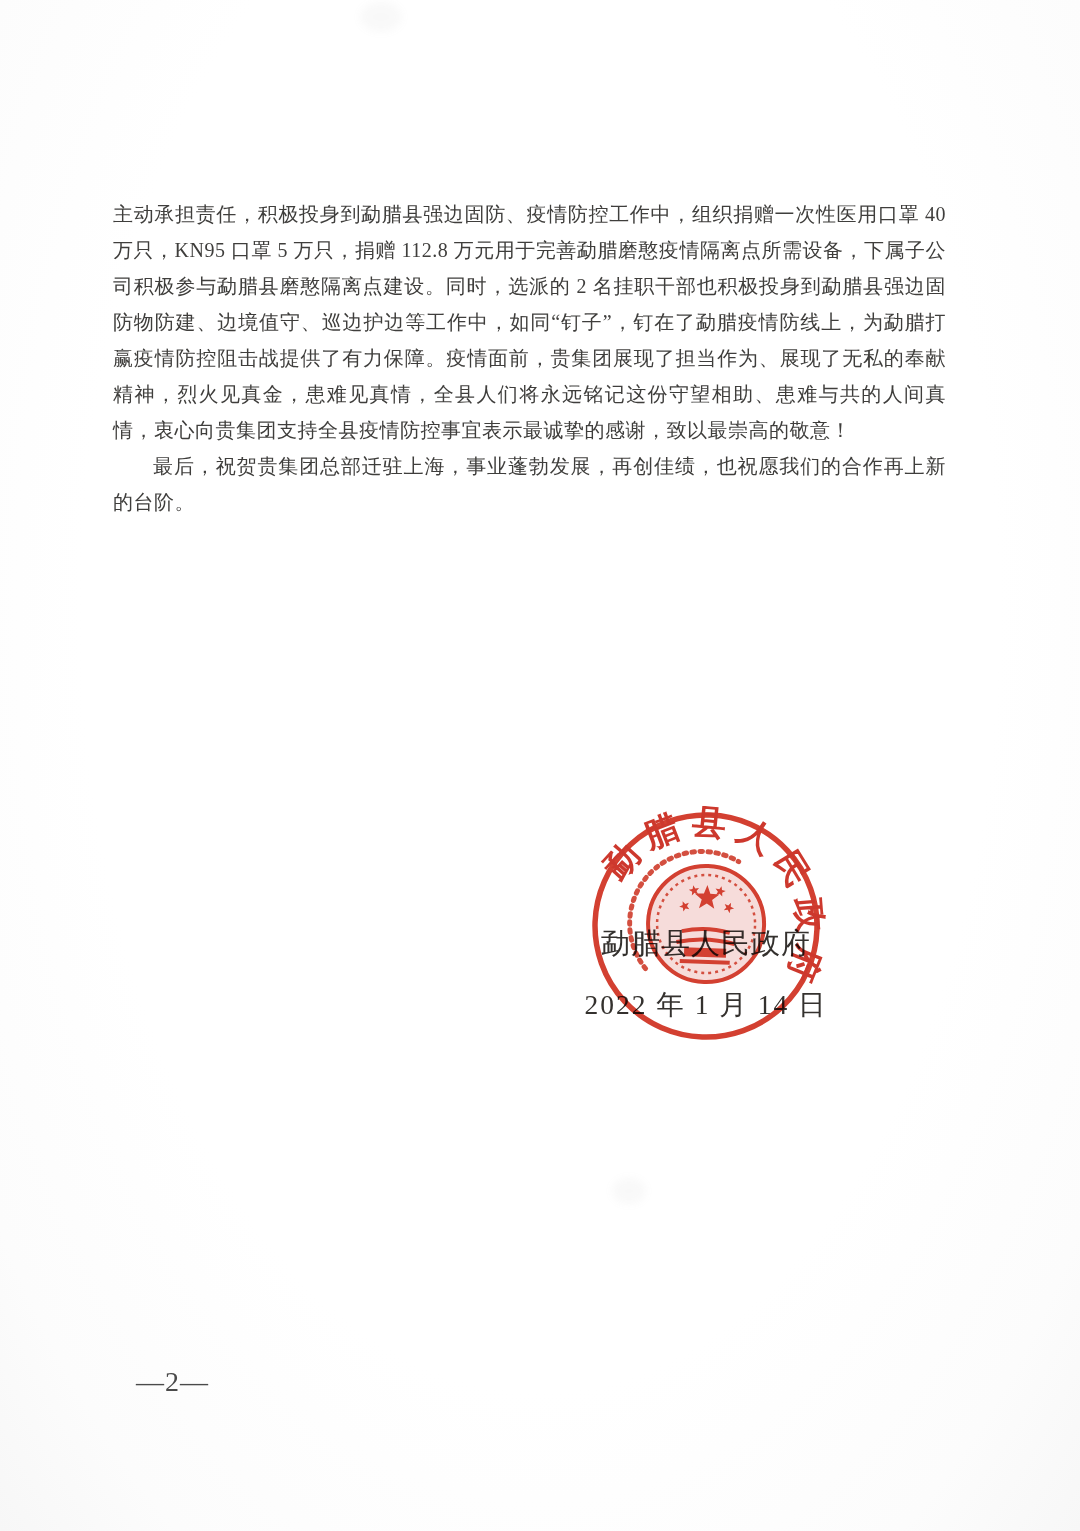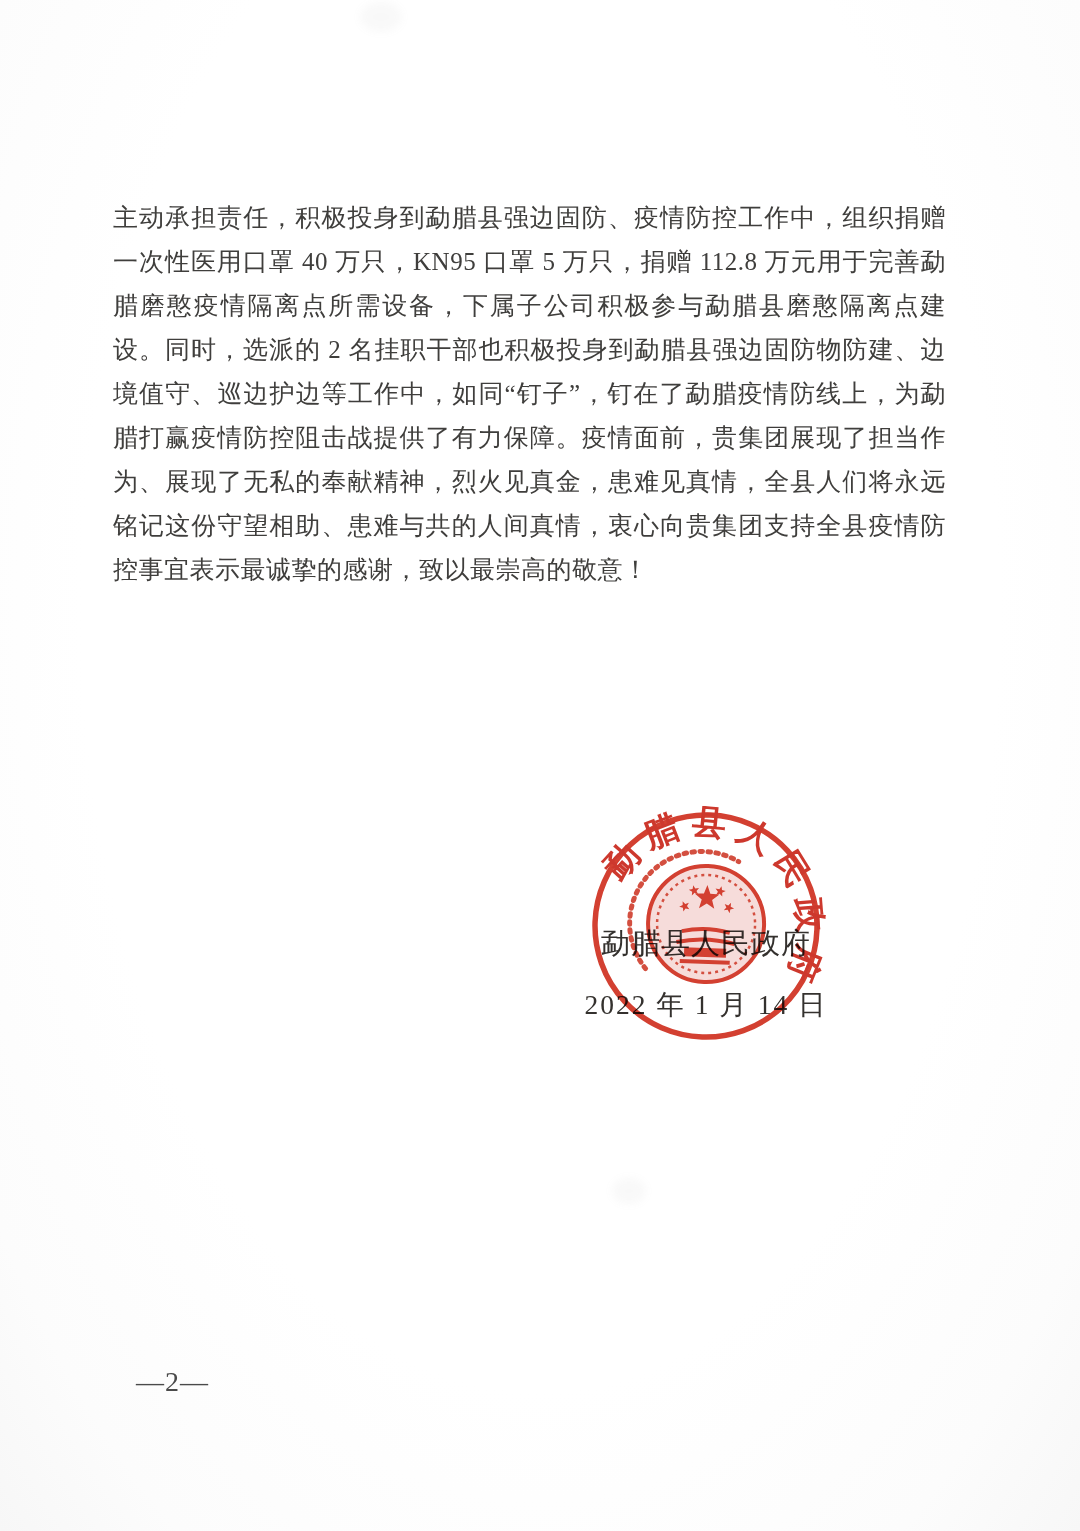--- a/index.html
+++ b/index.html
@@ -25,22 +25,22 @@
   }
   .smudge.s1 { left: 360px; top: 2px; width: 42px; height: 30px; }
   .smudge.s2 { left: 612px; top: 1178px; width: 34px; height: 26px; }
 
   .body-text {
     position: absolute;
     left: 113px;
     top: 196px;
     width: 833px;
     color: #3f3e3c;
-    font-size: 25px;
-    line-height: 44px;
+    font-size: 20px;
+    line-height: 36px;
     letter-spacing: 0.5px;
     text-align: justify;
     text-justify: inter-character;
   }
   .body-text p {
     margin: 0;
   }
   .body-text p.indent {
     text-indent: 2em;
   }
@@ -88,20 +88,21 @@
 </head>
 <body>
 
 <div class="page">
 
   <div class="smudge s1"></div>
   <div class="smudge s2"></div>
 
   <div class="body-text">
     <p class="para">主动承担责任，积极投身到勐腊县强边固防、疫情防控工作中，组织捐赠一次性医用口罩 40 万只，KN95 口罩 5 万只，捐赠 112.8 万元用于完善勐腊磨憨疫情隔离点所需设备，下属子公司积极参与勐腊县磨憨隔离点建设。同时，选派的 2 名挂职干部也积极投身到勐腊县强边固防物防建、边境值守、巡边护边等工作中，如同“钉子”，钉在了勐腊疫情防线上，为勐腊打赢疫情防控阻击战提供了有力保障。疫情面前，贵集团展现了担当作为、展现了无私的奉献精神，烈火见真金，患难见真情，全县人们将永远铭记这份守望相助、患难与共的人间真情，衷心向贵集团支持全县疫情防控事宜表示最诚挚的感谢，致以最崇高的敬意！</p>
+    <p class="para indent">最后，祝贺贵集团总部迁驻上海，事业蓬勃发展，再创佳绩，也祝愿我们的合作再上新的台阶。</p>
   </div>
 
   <div class="sign-block">
     <div class="sign-name">勐腊县人民政府</div>
     <div class="sign-date">2022 年 1 月 14 日</div>
   </div>
 
   <svg class="seal" viewBox="0 0 240 240">
     <defs>
       <path id="ringTextArc" d="M 37.8 72.5 A 95 95 0 0 1 202.2 167.5" fill="none"></path>

